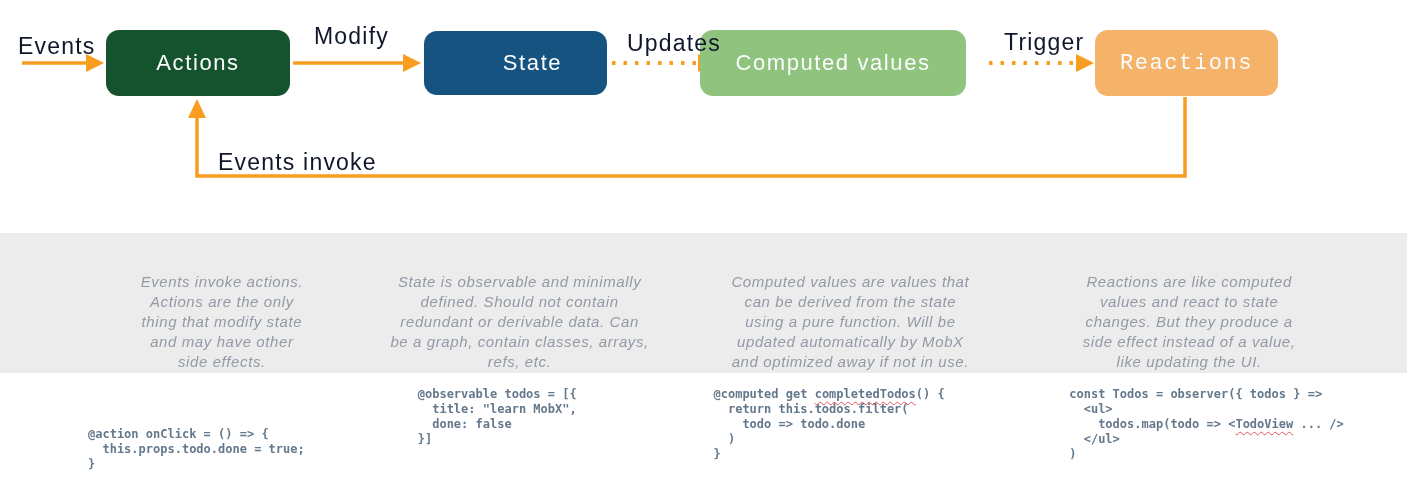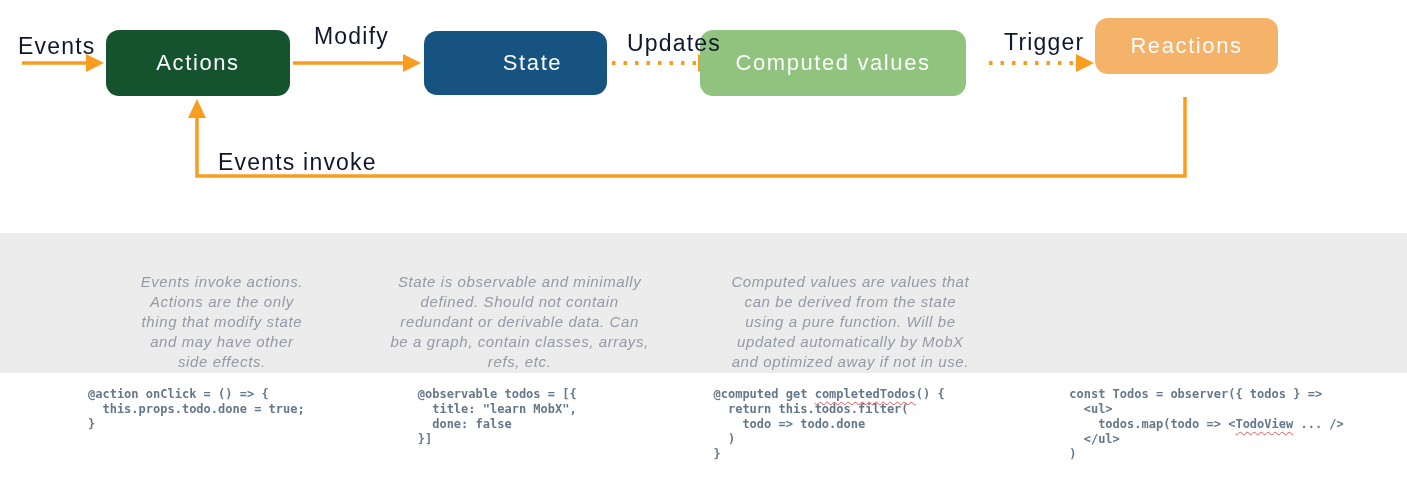--- a/index.html
+++ b/index.html
@@ -10,21 +10,21 @@
   .diagram { position:relative; width:1407px; height:233px; background:#fff; }
   .arrow-layer { position:absolute; left:0; top:0; width:1407px; height:233px; }
   .node {
     position:absolute; display:flex; align-items:center; justify-content:center;
     color:#fbfcfd; font-size:22px; font-weight:300; letter-spacing:1.6px;
     border-radius:13px;
   }
   .node-actions   { left:106px; top:30px; width:184px; height:66px; }
   .node-state     { left:424px; top:31px; width:183px; height:64px; }
   .node-computed  { left:700px; top:30px; width:266px; height:66px; }
-  .node-reactions { left:1095px; top:18px; width:183px; height:56px; }
+  .node-reactions { left:1095px; top:30px; width:183px; height:66px;font-family:Liberation Mono, monospace; }
 
   .edge-label {
     position:absolute; color:#0f172a; font-size:23px; font-weight:300;
     letter-spacing:1.2px; white-space:nowrap;
   }
   .lbl-events  { left:18px;   top:33px; }
   .lbl-modify  { left:314px;  top:23px; }
   .lbl-updates { left:627px;  top:30px; }
   .lbl-trigger { left:1004px; top:29px; }
   .lbl-invoke  { left:218px;  top:149px; }
@@ -49,21 +49,21 @@
   .desc:nth-child(4){ transform:translateX(-42px); }
 
   
   .code-row { width:1407px; height:110px; background:#fff; display:flex; padding-top:14px; }
   .code-col { width:25%; }
   .code-block {
     font-family:"DejaVu Sans Mono","Liberation Mono",monospace;
     font-size:12px; font-weight:bold; color:#64788c; line-height:15px;
     white-space:pre; text-align:left;
   }
-  .code-col:nth-child(1) .code-block{ margin-left:88px; }
+  .code-col:nth-child(1) .code-block{ margin-left:88px;margin-top:40px; }
   .code-col:nth-child(2) .code-block{ margin-left:66px; }
   .code-col:nth-child(3) .code-block{ margin-left:10px; }
   .code-col:nth-child(4) .code-block{ margin-left:14px; }
   .sq {
     text-decoration:underline; text-decoration-style:wavy;
     text-decoration-color:#e25555; text-decoration-thickness:1px;
     text-underline-offset:3px;
   }
 </style>
 </head>
@@ -120,20 +120,25 @@
   <div class="desc">State is observable and minimally
 defined. Should not contain
 redundant or derivable data. Can
 be a graph, contain classes, arrays,
 refs, etc.</div>
   <div class="desc">Computed values are values that
 can be derived from the state
 using a pure function. Will be
 updated automatically by MobX
 and optimized away if not in use.</div>
+  <div class="desc">Reactions are like computed
+values and react to state
+changes. But they produce a
+side effect instead of a value,
+like updating the UI.</div>
 </div>
 
 <div class="code-row">
   <div class="code-col">
     <pre class="code-block">@action onClick = () =&gt; {
   this.props.todo.done = true;
 }</pre>
   </div>
   <div class="code-col">
     <pre class="code-block">@observable todos = [{

